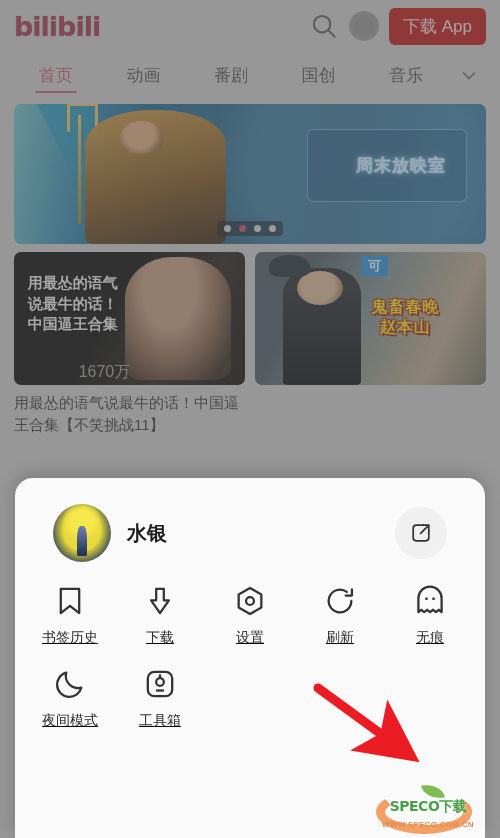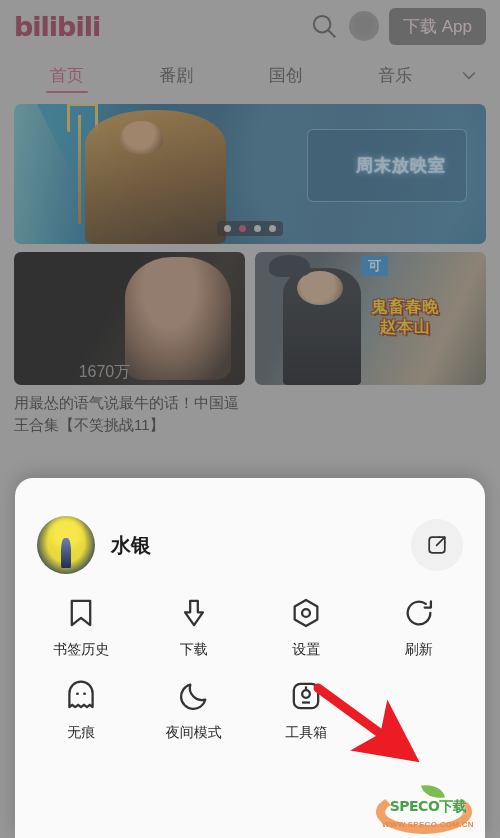--- a/index.html
+++ b/index.html
@@ -40,21 +40,21 @@
     width: 30px; height: 30px; border-radius: 50%;
     background: #9a9a9a; flex: 0 0 auto; position: relative;
     overflow: hidden;
   }
   .avatar-top::after {
     content: ""; position: absolute; left: 7px; top: 6px;
     width: 16px; height: 16px; border-radius: 50%;
     background: #939393; box-shadow: 0 0 4px 2px rgba(140,140,140,.6);
   }
   .dl-btn {
-    background: #737373; color: #efd9e0;
+    background: #b91c1c; color: #efd9e0;
     border: none; border-radius: 6px;
     font-size: 17px; padding: 7px 14px;
     font-family: "Liberation Sans", sans-serif;
     flex: 0 0 auto;
   }
 
   
   .navbar {
     height: 46px; display: flex; align-items: stretch;
     padding: 0 12px;
@@ -183,21 +183,21 @@
   
   .sheet {
     position: absolute; left: 15px; right: 15px; bottom: 0;
     height: 360px; background: #fafafa;
     border-radius: 18px 18px 0 0;
     z-index: 10;
     box-shadow: 0 -4px 18px rgba(0,0,0,.18);
     overflow: hidden;
   }
   .profile {
-    display: flex; align-items: center; padding: 26px 22px 0; margin-top: 12px;
+    display: flex; align-items: center; padding: 26px 38px 0;
   }
   .pavatar {
     width: 58px; height: 58px; border-radius: 50%; flex: 0 0 auto;
     background:
       radial-gradient(circle at 50% 30%, #f6e84a 0 22%, transparent 40%),
       radial-gradient(ellipse at 50% 45%, #e8d93c 0 45%, #2b3f5a 78%, #101c2e 100%);
     position: relative; overflow: hidden;
   }
   .pavatar::after{
     content:""; position:absolute; left:42%; top:38%; width:16%; height:52%;
@@ -208,23 +208,24 @@
   .pname { font-size: 20px; color: #1d1d1d; font-weight: bold; line-height: 1.25; }
   .psub { font-size: 14px; color: #9a9a9a; margin-top: 5px; }
   .share-btn {
     width: 52px; height: 52px; border-radius: 50%; background: #f0f0f0;
     display: flex; align-items: center; justify-content: center; flex: 0 0 auto;
   }
   .share-btn svg { width: 24px; height: 24px; }
 
   .agrid {
     margin-top: 22px; display: grid;
-    grid-template-columns: repeat(4, 1fr);
+    grid-template-columns: repeat(5, 1fr);
     row-gap: 20px;
     padding: 0 10px;
+    text-decoration: underline;
   }
   .acell {
     display: flex; flex-direction: column; align-items: center; gap: 11px;
   }
   .acell .ic { width: 34px; height: 34px; display: block; }
   .acell .ic svg { width: 34px; height: 34px; display: block; }
   .acell .lbl { font-size: 14px; color: #2b2b2b; }
 
   
   .arrow {
@@ -275,20 +276,23 @@
     <div class="avatar-top"></div>
     <button class="dl-btn">下载 App</button>
   </div>
 
   <div class="navbar">
     <div class="nav-item active">
       <span>首页</span>
       <span class="underline"></span>
     </div>
     <div class="nav-item">
+      <span>动画</span>
+    </div>
+    <div class="nav-item">
       <span>番剧</span>
     </div>
     <div class="nav-item">
       <span>国创</span>
     </div>
     <div class="nav-item">
       <span>音乐</span>
     </div>
     <div class="nav-chevron">
       <svg viewBox="0 0 24 24" fill="none" stroke="#666" stroke-width="1.8">
@@ -310,20 +314,21 @@
       <i class="on"></i>
       <i></i>
       <i></i>
     </div>
   </div>
 
   <div class="vgrid">
     <div class="vcard">
       <div class="vthumb a">
         <div class="face"></div>
+        <div class="ttl">用最怂的语气<br>说最牛的话！<br>中国逼王合集</div>
         <div class="cnt">1670万</div>
       </div>
       <div class="vtitle">用最怂的语气说最牛的话！中国逼王合集【不笑挑战11】</div>
     </div>
     <div class="vcard">
       <div class="vthumb b">
         <div class="person"></div>
         <div class="phead"></div>
         <div class="cap"></div>
         <div class="badge">可</div>

